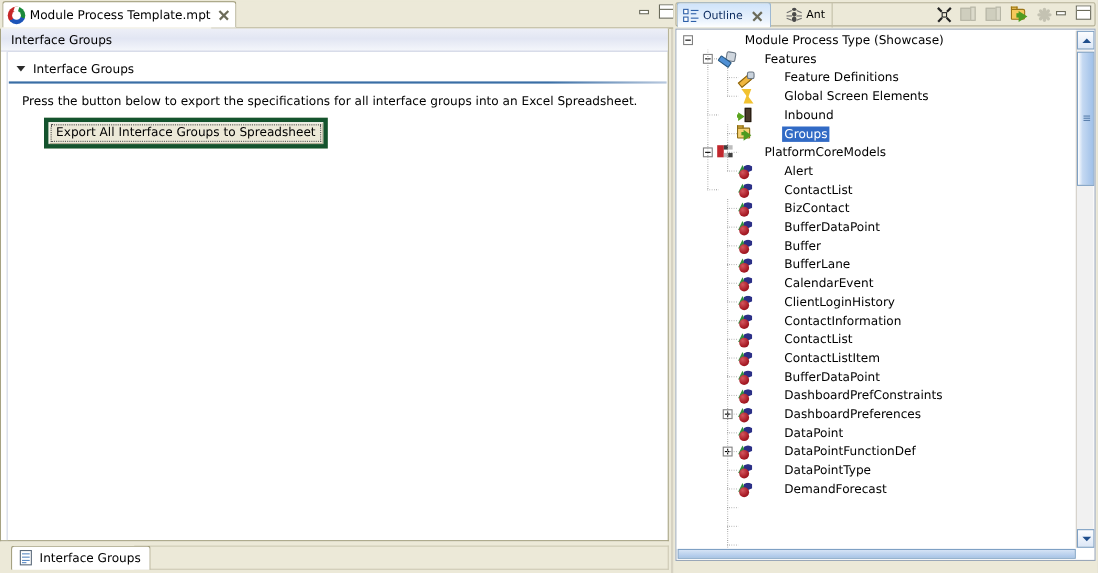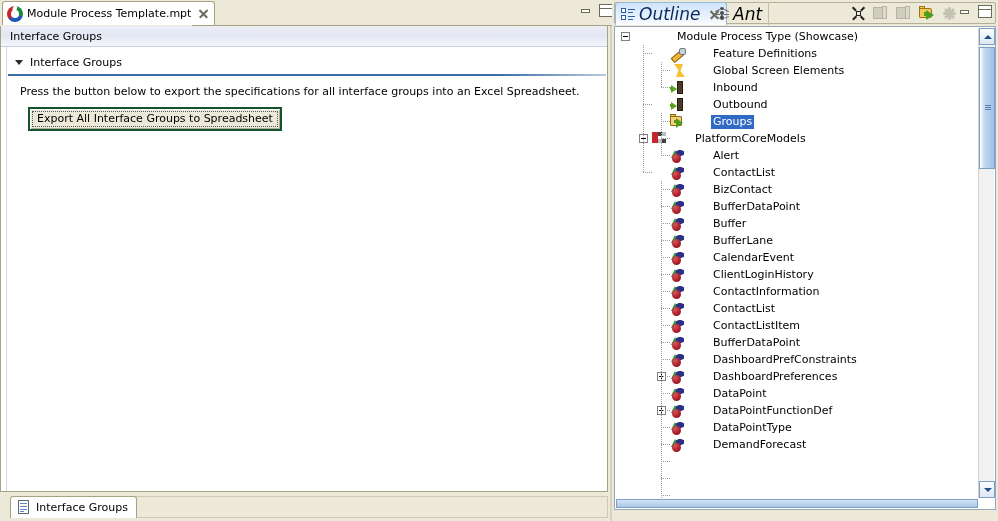--- a/index.html
+++ b/index.html
@@ -57,24 +57,24 @@
     content:"";position:absolute;left:0;top:2px;
     border-left:4.5px solid transparent;border-right:4.5px solid transparent;
     border-top:5px solid #2b2b2b;
   }
   .section-title{font-size:11px;color:#000;}
   .section-rule{margin-top:2px;height:2px;background:#3a6ea5;}
   .rule-fade{height:2px;background:linear-gradient(to right,#3a6ea5 0%,#3a6ea5 82%,#b9c9de 100%);}
   .section-body{padding:9px 0 0 12px;}
   .desc{font-size:11px;color:#000;line-height:13px;}
   .exp-btn{
-    margin-top:9px;margin-left:8px;
+    margin-top:9px;margin-left:20px;
     display:inline-block;
     background:#ece9d8;
-    border:2px solid #14532d;
+    border:4px solid #14532d;
     padding:3px 7px 4px 7px;
     font-size:11px;color:#000;
     box-shadow: inset 1px 1px 0 #fdfdf9, inset -1px -1px 0 #b0ac95;
     position:relative;
   }
   .exp-btn .focus-ring{
     position:absolute;left:2px;top:2px;right:2px;bottom:2px;
     border:1px dotted #555;
   }
 
@@ -102,21 +102,21 @@
     position:absolute;top:2px;height:23px;display:flex;align-items:center;
     padding:0 6px 0 5px;box-sizing:border-box;
   }
   .vtab.active{
     left:3px;
     background:linear-gradient(to bottom,#cfe3fa 0%,#eaf3fd 70%,#ffffff 100%);
     border:1px solid #9db8d2;border-bottom:none;border-radius:3px 3px 0 0;
   }
   .vtab.active .vt-label{color:#0a2a5e;}
   .vtab.inactive{left:98px;border-right:1px solid #c3bfa8;}
-  .vt-label{font-size:17px;margin-left:4px;white-space:nowrap;font-style:italic;}
+  .vt-label{font-size:10px;margin-left:4px;white-space:nowrap;}
   .vt-close{margin-left:8px;width:11px;height:11px;position:relative;}
 
   .view-toolbar{position:absolute;right:38px;top:3px;display:flex;align-items:center;gap:3px;}
   .tb-ico{width:20px;height:20px;position:relative;display:inline-block;}
   .view-winbtns{position:absolute;right:6px;top:5px;display:flex;gap:6px;align-items:flex-start;}
 
   .tree-outer{
     position:absolute;left:2px;top:26px;width:382px;height:484px;
     background:#ffffff;border:1px solid #9aa7b8;box-sizing:border-box;
     overflow:hidden;
@@ -415,20 +415,28 @@
         <div class="tree" id="tree">
             <div class="row">
               <span style="width: 6px; flex: 0 0 auto;"></span>
               <span class="exp"></span>
               <span class="gap4"></span>
               <span class="ico"><span class="ic-mpt"></span></span>
               <span class="gap3"></span>
               <span class="lbl">Module Process Type (Showcase)</span>
             </div>
             <div class="row">
+              <span style="width: 24px; flex: 0 0 auto;"></span>
+              <span class="exp"></span>
+              <span class="gap4"></span>
+              <span class="ico"><span class="ic-wrench"><span class="hd"></span><span class="hdl"></span></span></span>
+              <span class="gap3"></span>
+              <span class="lbl">Features</span>
+            </div>
+            <div class="row">
               <span style="width: 42px; flex: 0 0 auto;"></span>
               <span class="exp-none"></span>
               <span class="gap4"></span>
               <span class="ico"><span class="ic-pencil"><span class="body"></span><span class="tip"></span></span></span>
               <span class="gap3"></span>
               <span class="lbl">Feature Definitions</span>
             </div>
             <div class="row">
               <span style="width: 42px; flex: 0 0 auto;"></span>
               <span class="exp-none"></span>
@@ -437,28 +445,20 @@
               <span class="gap3"></span>
               <span class="lbl">Global Screen Elements</span>
             </div>
             <div class="row">
               <span style="width: 42px; flex: 0 0 auto;"></span>
               <span class="exp-none"></span>
               <span class="gap4"></span>
               <span class="ico"><span class="ic-door-in"><span class="fr"></span><span class="st"></span><span class="ar"></span></span></span>
               <span class="gap3"></span>
               <span class="lbl">Inbound</span>
-            </div>
-            <div class="row">
-              <span style="width: 42px; flex: 0 0 auto;"></span>
-              <span class="exp-none"></span>
-              <span class="gap4"></span>
-              <span class="ico"><span class="ic-door-in"><span class="fr"></span><span class="st"></span><span class="ar"></span></span></span>
-              <span class="gap3"></span>
-              <span class="lbl">Outbound</span>
             </div>
             <div class="row sel">
               <span style="width: 42px; flex: 0 0 auto;"></span>
               <span class="exp-none"></span>
               <span class="gap4"></span>
               <span class="ico"><span class="ic-folder"><span class="tab"></span><span class="bd"></span><span class="arrstem"></span><span class="arr"></span></span></span>
               <span class="gap3"></span>
               <span class="lbl">Groups</span>
             </div>
             <div class="row">

